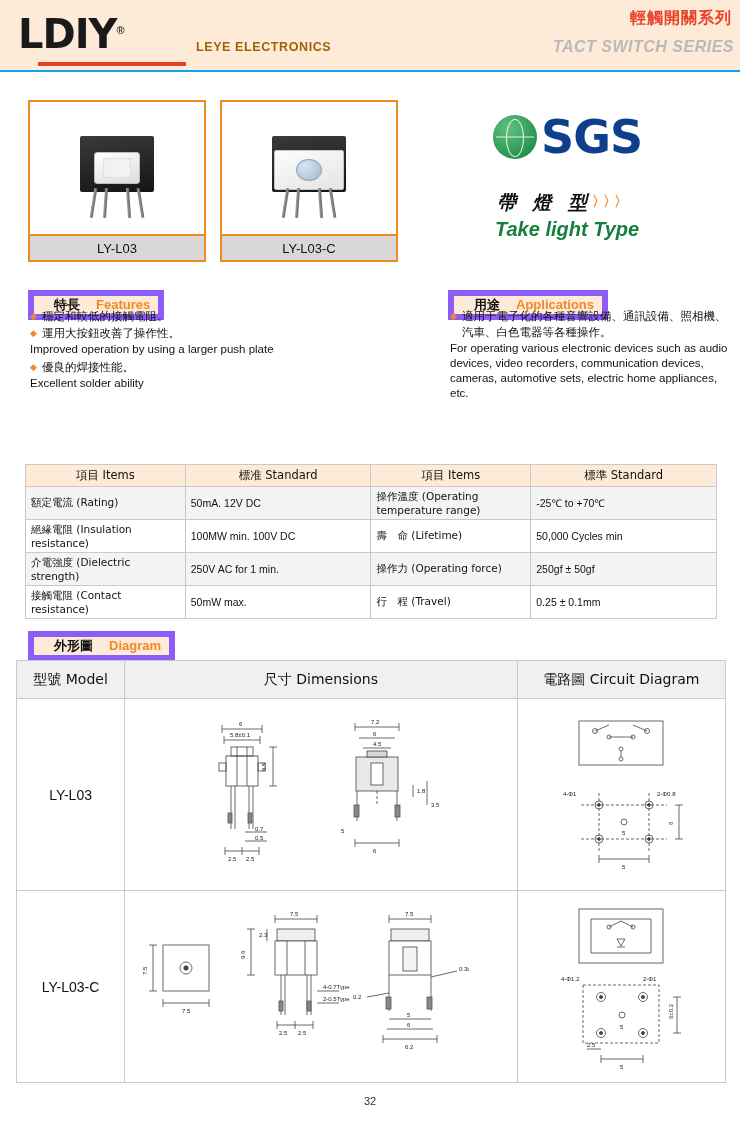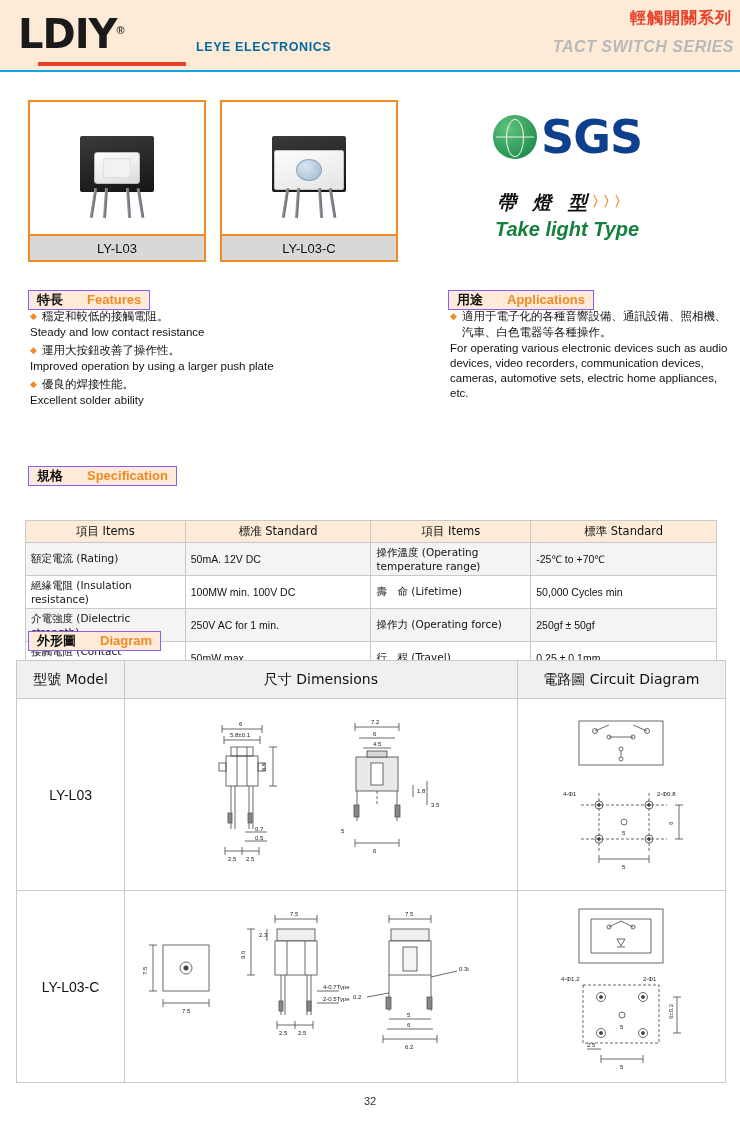--- a/index.html
+++ b/index.html
@@ -40,21 +40,21 @@
     position:absolute; left:20px; top:52px; width:148px; height:4px;
     background:#e8412a;
   }
   .cn-name {
     position: absolute; left: 196px; top: 9px;
     font-family: "DejaVu Sans", sans-serif;
     font-size: 21px; letter-spacing: 6px; color: #0e4c96; font-weight: bold;
   }
   .en-name {
     position: absolute; left: 196px; top: 40px;
-    font-size: 12.5px; font-weight: bold; letter-spacing: 0.6px; color: #0369a1;
+    font-size: 12.5px; font-weight: bold; letter-spacing: 0.6px; color: #a16207;
   }
   .hdr-right-cn {
     position:absolute; right: 8px; top: 8px;
     font-family: "DejaVu Sans", sans-serif;
     font-size: 16px; font-weight: bold; color: #e8412a; letter-spacing:1px;margin-left:16px;
   }
   .hdr-right-en {
     position:absolute; right: 6px; top: 38px;
     font-size: 16px; font-style: italic; font-weight: bold;
     color: #b9b9b9; letter-spacing: 0.5px;
@@ -145,39 +145,39 @@
     font-size: 14px; color:#f08a24; letter-spacing:-3px; font-weight:bold;
   }
   .takelight-en {
     position:absolute; left: 495px; top: 218px;
     font-size: 20px; font-weight:bold; font-style:italic; color:#15803d;
   }
 
   
   .sec-title {
     position:absolute;
-    border:1px solid #8b5cf6; background:#fdebd8;
-    padding: 2px 8px 3px 8px; display:flex; align-items:center; gap:24px;
+    border:6px solid #8b5cf6; background:#fdebd8;
+    padding: 2px 8px 3px 20px; display:flex; align-items:center; gap:16px;
     line-height: 1;
   }
   .sec-title .cn { font-family:"DejaVu Sans", sans-serif; font-size: 13px; color:#111; font-weight:bold;}
   .sec-title .en { font-size: 13px; color:#f08a24; font-weight:bold; }
 
   
   .feat-body { position:absolute; left: 30px; top: 308px; width: 290px; }
   .app-body  { position:absolute; left: 450px; top: 308px; width: 282px; }
   .bullet-line { display:flex; align-items:flex-start; gap:5px; margin-bottom:1px; }
   .diamond { color:#f08a24; font-size: 9px; line-height: 16px; }
   .cn-line {
     font-family:"DejaVu Sans", sans-serif; font-size: 11.5px; color:#111; line-height: 16px;
   }
   .en-line { font-size: 11.5px; color:#111; line-height: 15px; margin-bottom: 2px; }
 
   
-  .spec-wrap { position:absolute; left: 25px; top: 520px; width: 692px; }
+  .spec-wrap { position:absolute; left: 25px; top: 464px; width: 692px; }
   table { border-collapse: collapse; width: 100%; }
   .spec-wrap th, .spec-wrap td {
     border: 1px solid #c9c9c9;
     font-size: 10.5px; color:#111; padding: 3px 5px; height: 19px;
   }
   .spec-wrap thead th {
     background: #fdebd8; font-family:"DejaVu Sans", sans-serif;
     font-size: 11.5px; font-weight: normal; text-align:center; height: 22px;
   }
   .spec-wrap td.lbl { font-family:"DejaVu Sans", sans-serif; width: 160px; }
@@ -262,21 +262,20 @@
 
 <div class="sec-title" style="left:28px; top:290px;">
   <span class="cn">特長</span>
   <span class="en">Features</span>
 </div>
 <div class="feat-body">
   <div class="bullet-line">
     <span class="diamond">◆</span>
     <span class="cn-line">穩定和較低的接觸電阻。</span>
   </div>
-  <div class="en-line">Steady and low contact resistance</div>
   <div class="bullet-line">
     <span class="diamond">◆</span>
     <span class="cn-line">運用大按鈕改善了操作性。</span>
   </div>
   <div class="en-line">Improved operation by using a larger push plate</div>
   <div class="bullet-line">
     <span class="diamond">◆</span>
     <span class="cn-line">優良的焊接性能。</span>
   </div>
   <div class="en-line">Excellent solder ability</div>

